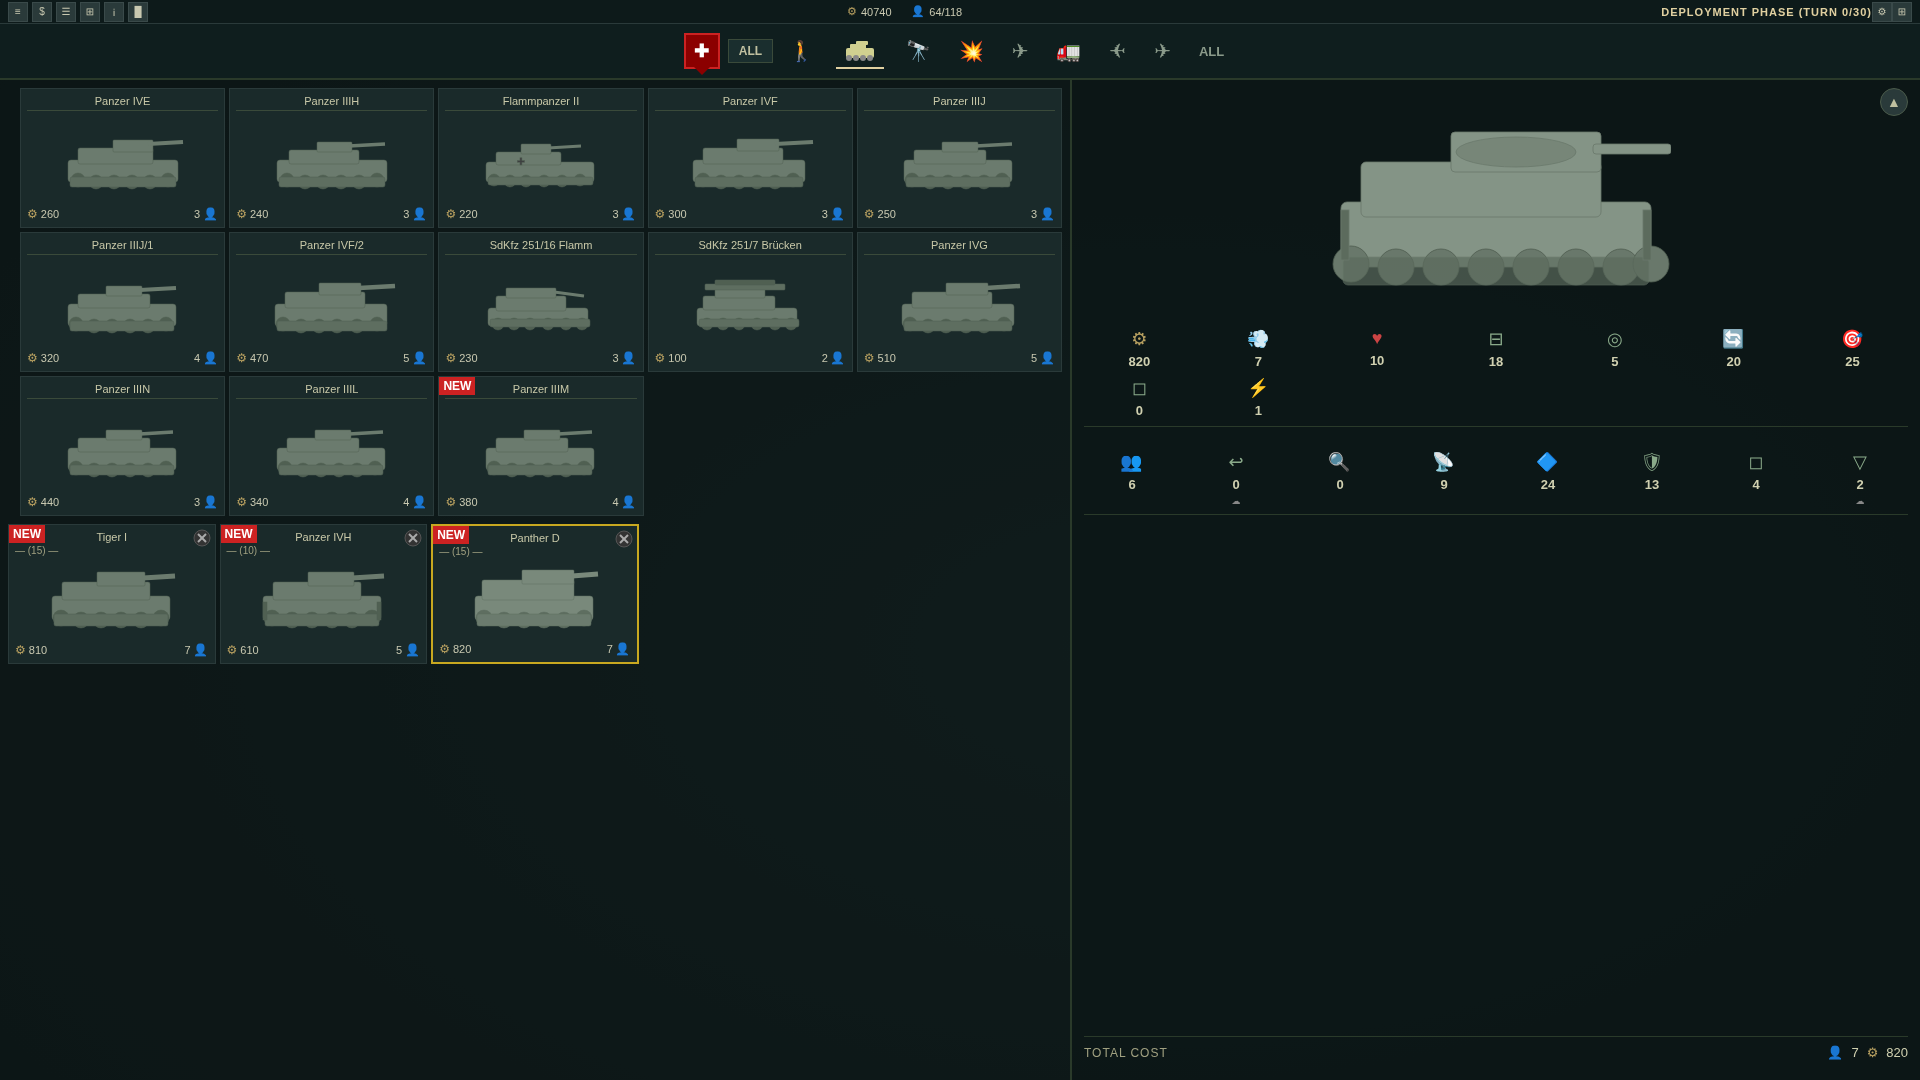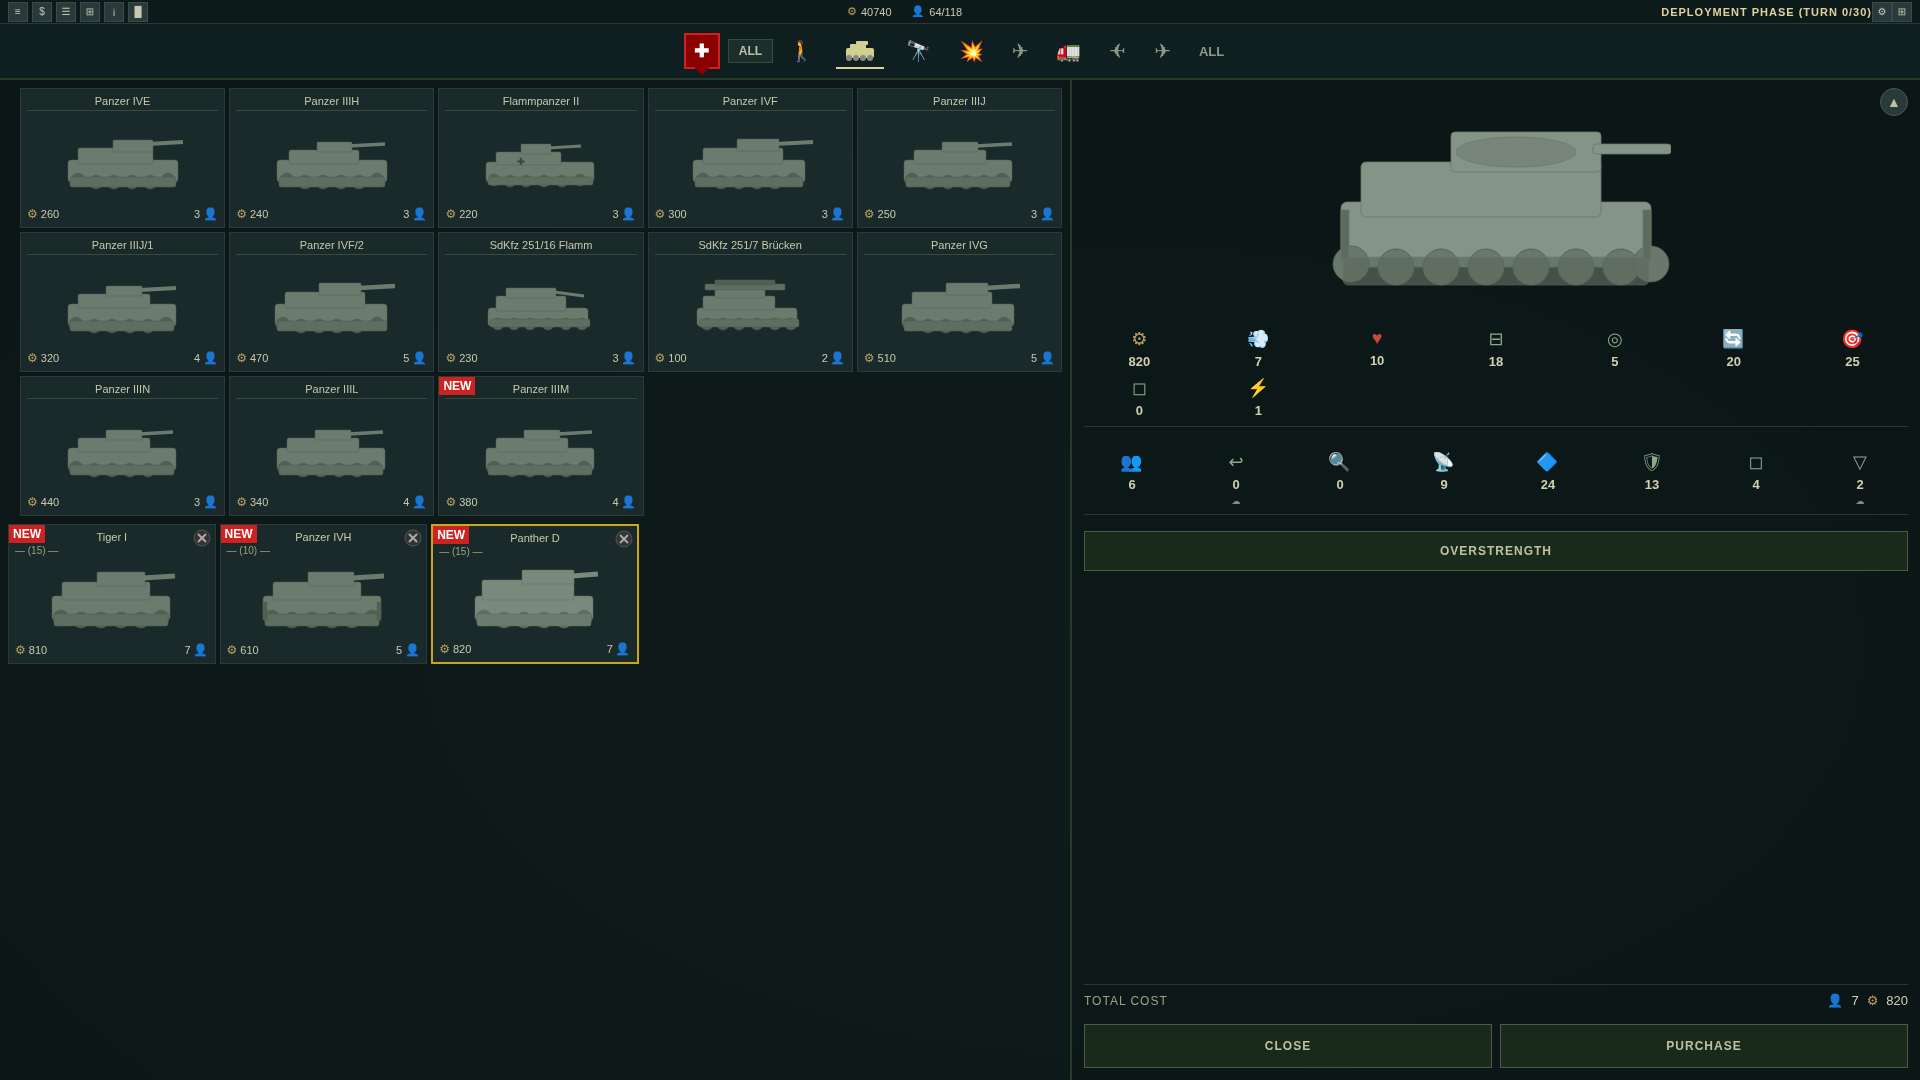--- a/index.html
+++ b/index.html
@@ -1165,35 +1165,30 @@
         <span class="stat-value">4</span>
       </div>
       <div class="stat-item">
         <span class="stat-icon">▽</span>
         <span class="stat-value">2</span>
         <span style="font-size:9px;color:#888;">☁</span>
       </div>
     </div>
 
     <div class="action-row">
-      <div class="action-btn">OVERSTRENGTH</div>
     </div>
 
     <div style="flex:1;"></div>
 
     <div class="total-cost-row">
       <span class="total-cost-label">TOTAL COST</span>
       <div class="total-cost-value">
         <span style="color:#8aaa8a;">👤</span>
         <span>7</span>
         <span style="color:#b8a060;">⚙</span>
         <span>820</span>
       </div>
     </div>
 
-    <div class="bottom-btns">
-      <div class="bottom-btn">CLOSE</div>
-      <div class="bottom-btn">PURCHASE</div>
-    </div>
 
   </div>
 
 </div>
 
 </body></html>

